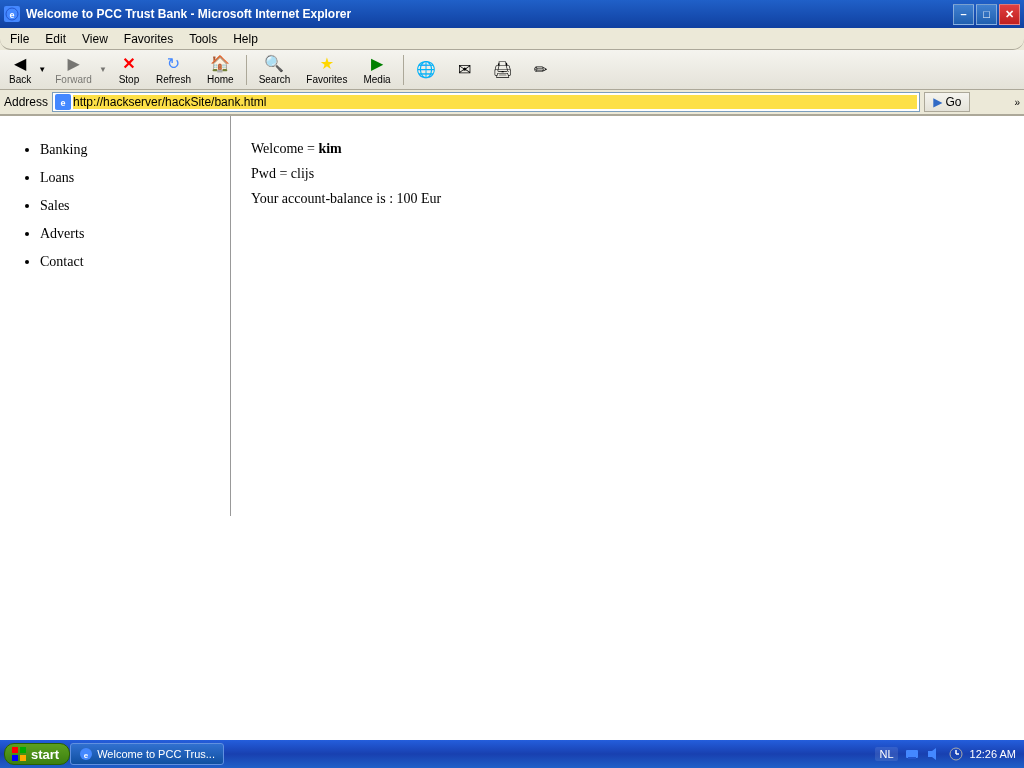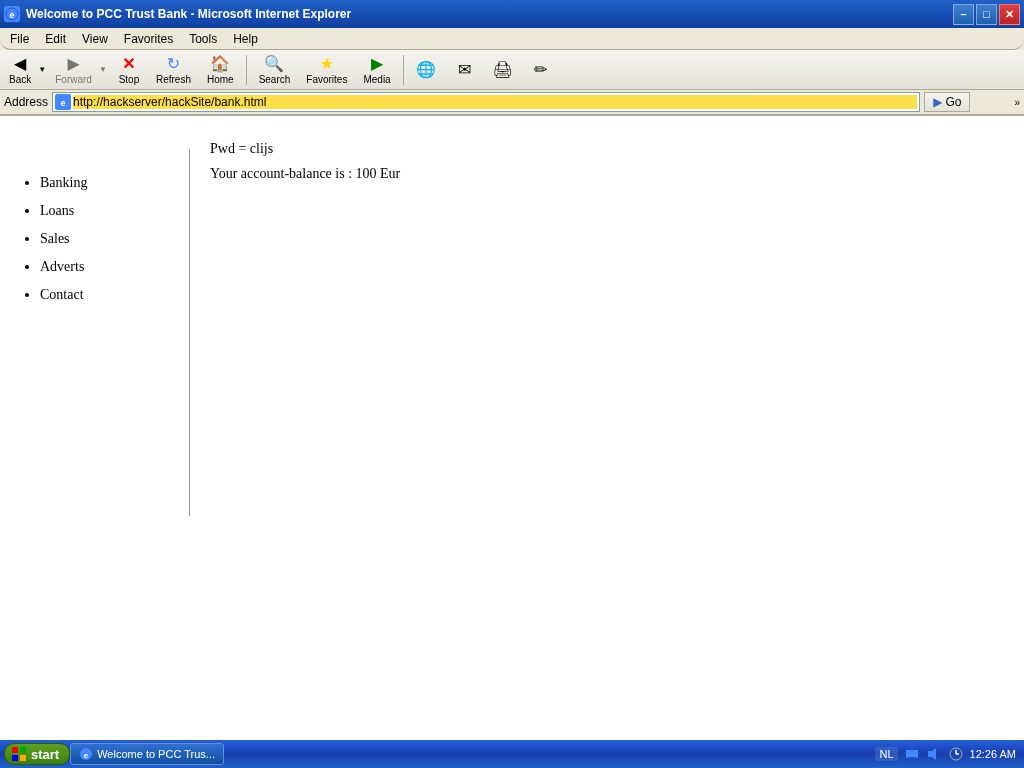--- a/index.html
+++ b/index.html
@@ -180,26 +180,25 @@
       border-bottom: 2px solid #999;
       font-size: 28px;
       font-weight: bold;
       font-family: 'Times New Roman', serif;
     }
     .bank-body {
       display: flex;
       min-height: 400px;
     }
     .bank-sidebar {
-      width: 190px;
+      width: 231px;
       border-right: 1px solid #999;
       padding: 20px 20px;
       font-family: 'Times New Roman', serif;
       font-size: 14px;
-      margin-top: 33px;
     }
     .bank-sidebar ul {
       list-style: disc;
       padding-left: 20px;
       line-height: 2;
     }
     .bank-sidebar ul li a {
       color: black;
       text-decoration: none;
     }
@@ -433,20 +432,23 @@
             <a href="#">Adverts</a>
           </li>
           <li>
             <a href="#">Contact</a>
           </li>
         </ul>
       </div>
 
       <div class="bank-main">
         <div>
+          <span>Welcome = </span><strong>kim</strong>
+        </div>
+        <div>
           <span>Pwd = </span><span>clijs</span>
         </div>
         <div>Your account-balance is : 100 Eur</div>
       </div>
     </div>
   </div>
 
   <div class="status-bar">
     <span class="status-icon">✓</span>
     <span class="status-text">Done</span>

